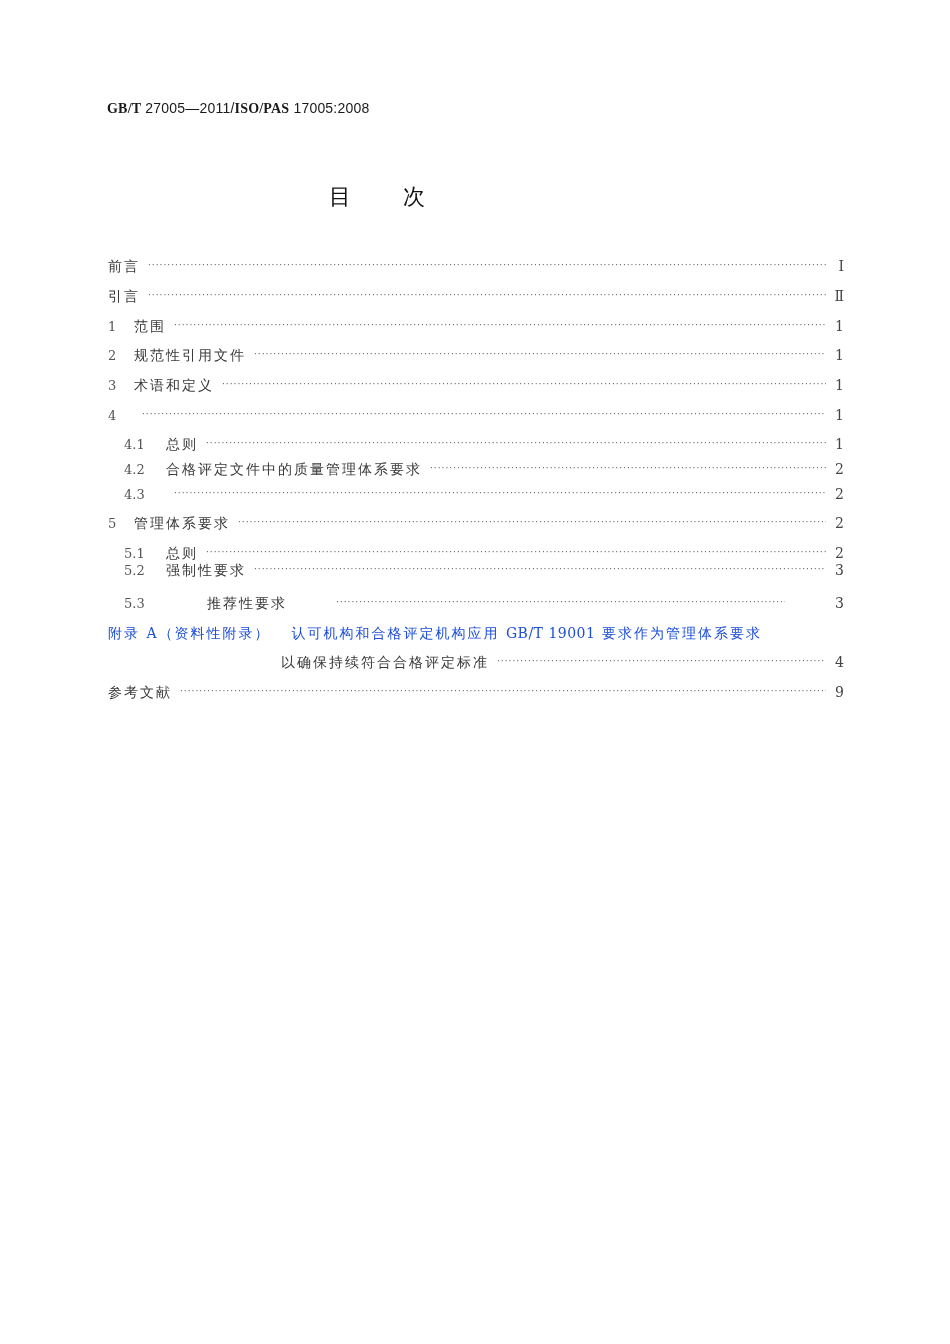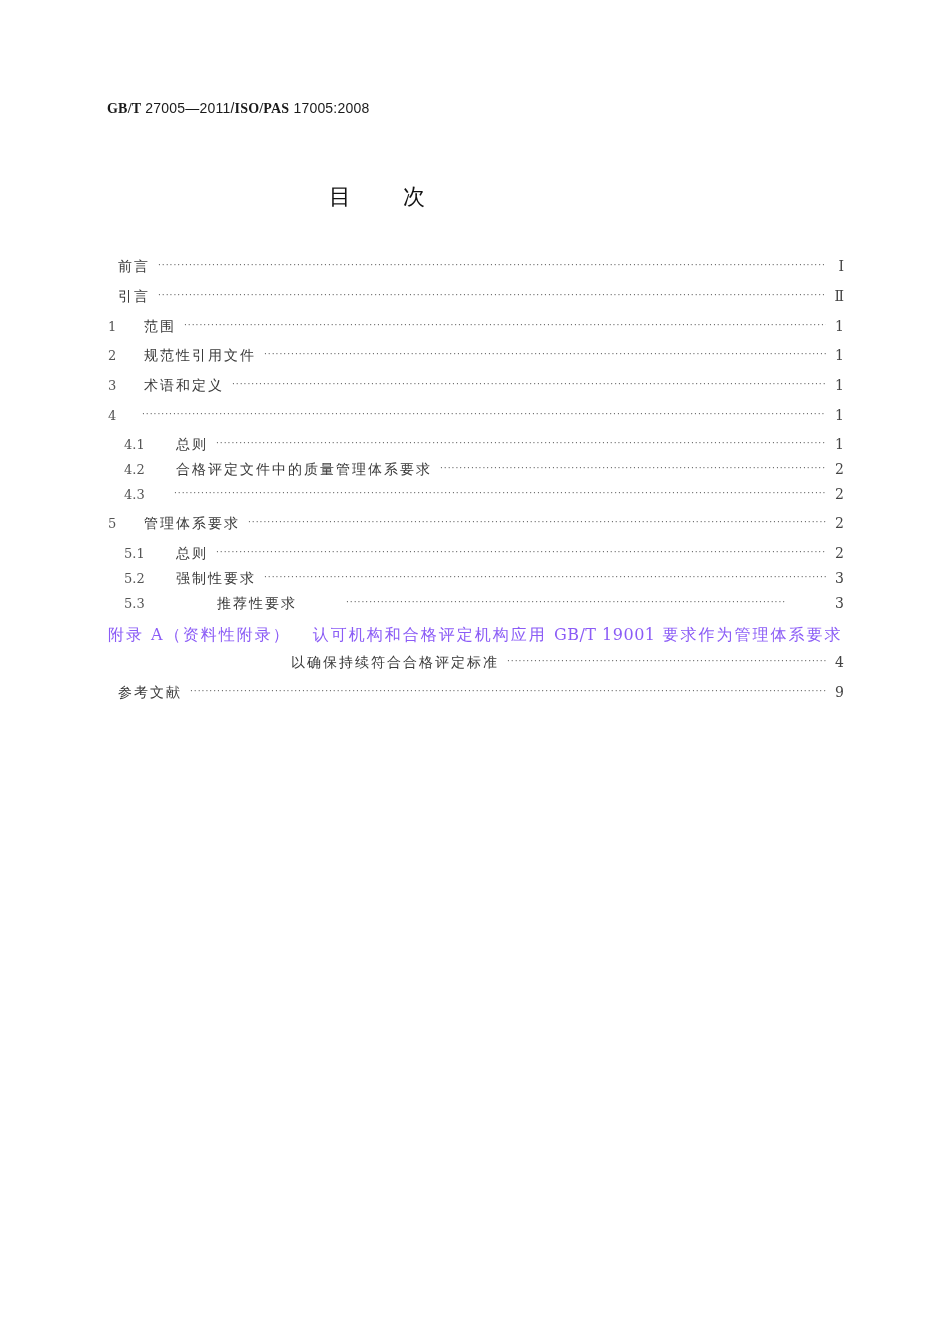--- a/index.html
+++ b/index.html
@@ -63,21 +63,20 @@
       white-space: nowrap;
     }
     .toc-row .num {
       display: inline-block;
       color: #555555;
       font-size: 13px;
     }
     .toc-row .label {
       display: inline-block;
       letter-spacing: 2px;
-      margin-left: 10px;
     }
     .toc-row .dots {
       flex: 1;
       overflow: hidden;
       margin: 0 6px 0 8px;
       color: #555555;
       font-size: 9px;
       letter-spacing: 1px;
       position: relative;
       top: -3px;
@@ -94,22 +93,22 @@
       text-align: right;
       color: #444444;
       font-size: 14px;
     }
     .toc-row.sub { padding-left: 16px; width: 720px; }
     .toc-row.level1 .num { width: 26px; }
     .toc-row.sub .num { width: 42px; }
     .appendix-line1 {
       position: absolute;
       left: 0;
-      font-size: 16px;
-      color: #8b5cf6;
+      font-size: 14px;
+      color: #1d4ed8;
       letter-spacing: 2px;
       white-space: nowrap;
     }
     .appendix-line1 .latin { letter-spacing: 0.5px; }
   </style>
 </head>
 <body>
 
 <div class="page">
 
@@ -191,21 +190,21 @@
       <span class="page">2</span>
     </div>
 
     <div class="toc-row sub" style="top:287px;">
       <span class="num">5.1</span>
       <span class="label">总则</span>
       <span class="dots"></span>
       <span class="page">2</span>
     </div>
 
-    <div class="toc-row sub" style="top:312px;">
+    <div class="toc-row sub" style="top:304px;">
       <span class="num">5.2</span>
       <span class="label">强制性要求</span>
       <span class="dots"></span>
       <span class="page">3</span>
     </div>
 
     <div class="toc-row sub" style="top:337px;gap:41px;">
       <span class="num">5.3</span>
       <span class="label">推荐性要求</span>
       <span class="dots"></span>

